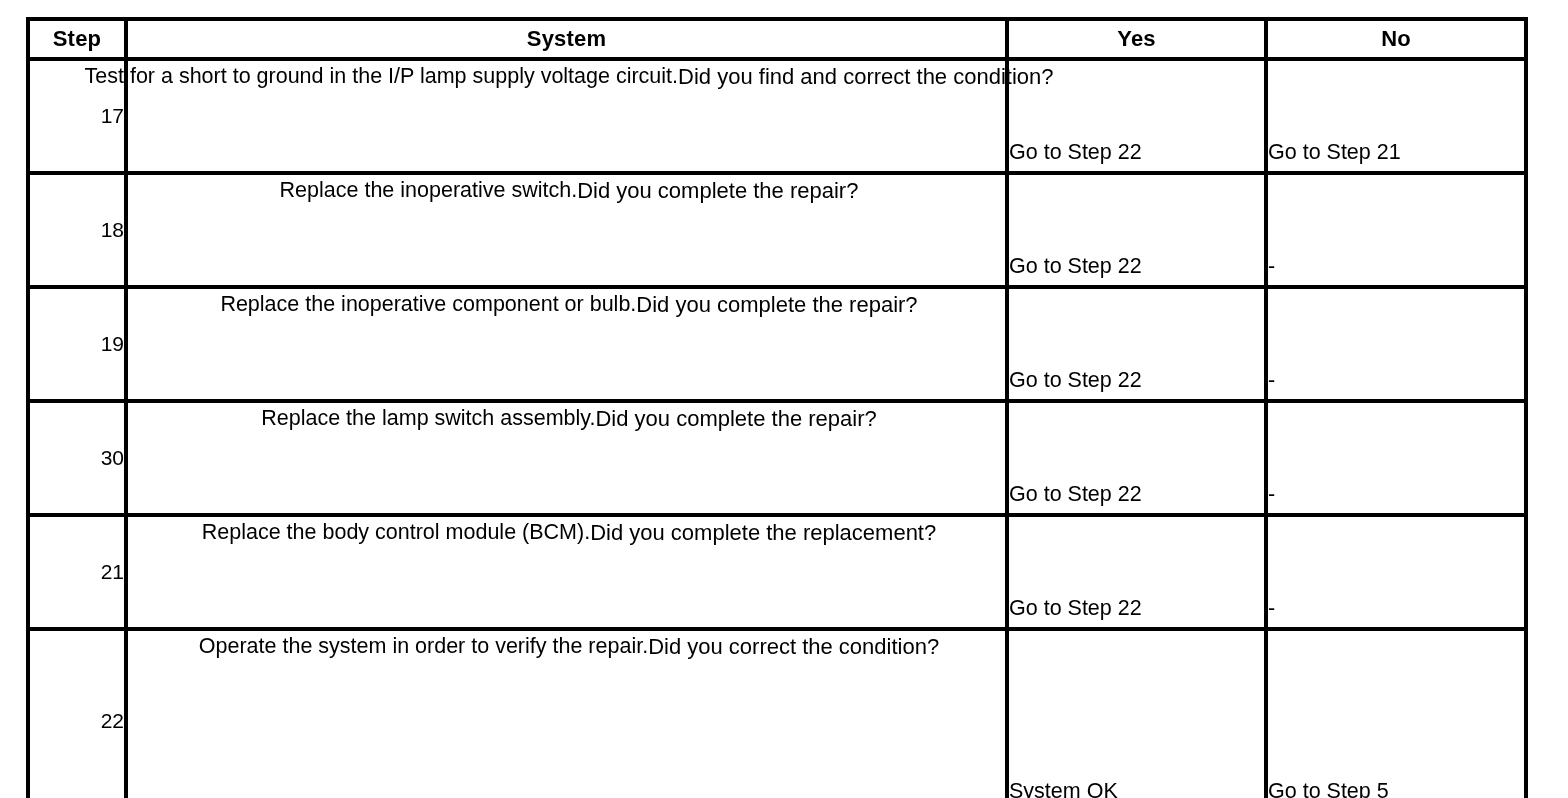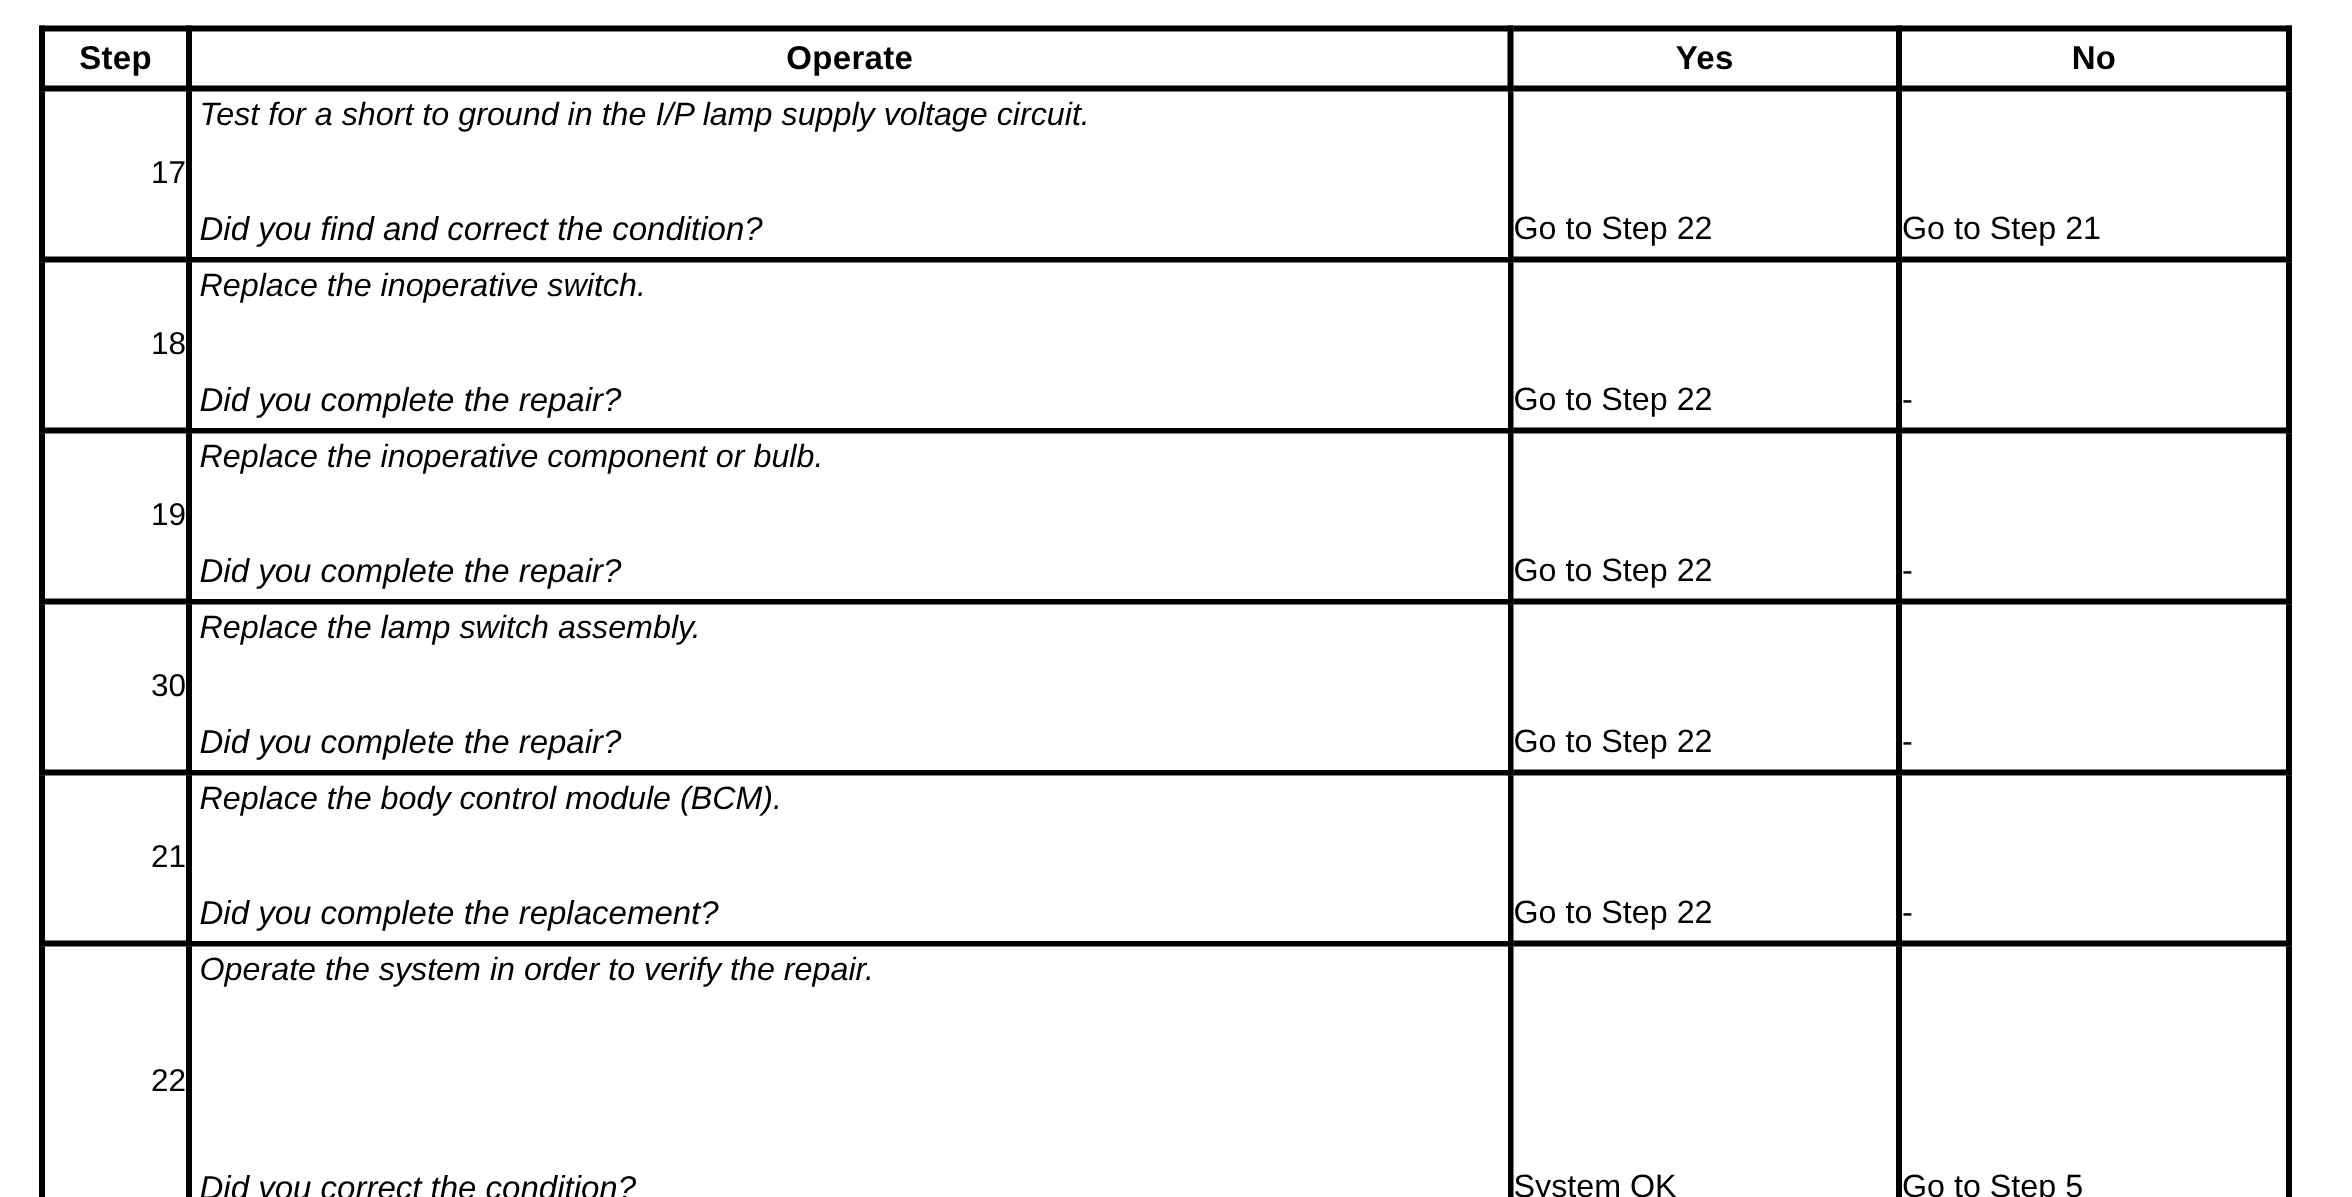--- a/index.html
+++ b/index.html
@@ -65,23 +65,21 @@
 
   
   td.action-cell {
     padding: 3px 0 6px 5px;
     position: relative;
   }
   .action-inner {
     position: relative;
     height: 100%;
     display: flex;
-    flex-direction: column;
-    justify-content: space-between;
-    font-style: italic;
+    justify-content: center;
   }
   .action-stmt {
     font-size: 21.5px;
     line-height: 25px;
     white-space: nowrap;
   }
   .action-q {
     font-size: 22px;
     line-height: 25px;
     white-space: nowrap;
@@ -109,21 +107,21 @@
     <colgroup>
       <col class="c-step">
       <col class="c-action">
       <col class="c-yes">
       <col class="c-no">
     </colgroup>
 
     <thead>
       <tr>
         <th>Step</th>
-        <th>Operate</th>
+        <th>System</th>
         <th>Yes</th>
         <th>No</th>
       </tr>
     </thead>
 
     <tbody>
 
       <tr class="row-17">
         <td class="step-cell">17</td>
         <td class="action-cell">

